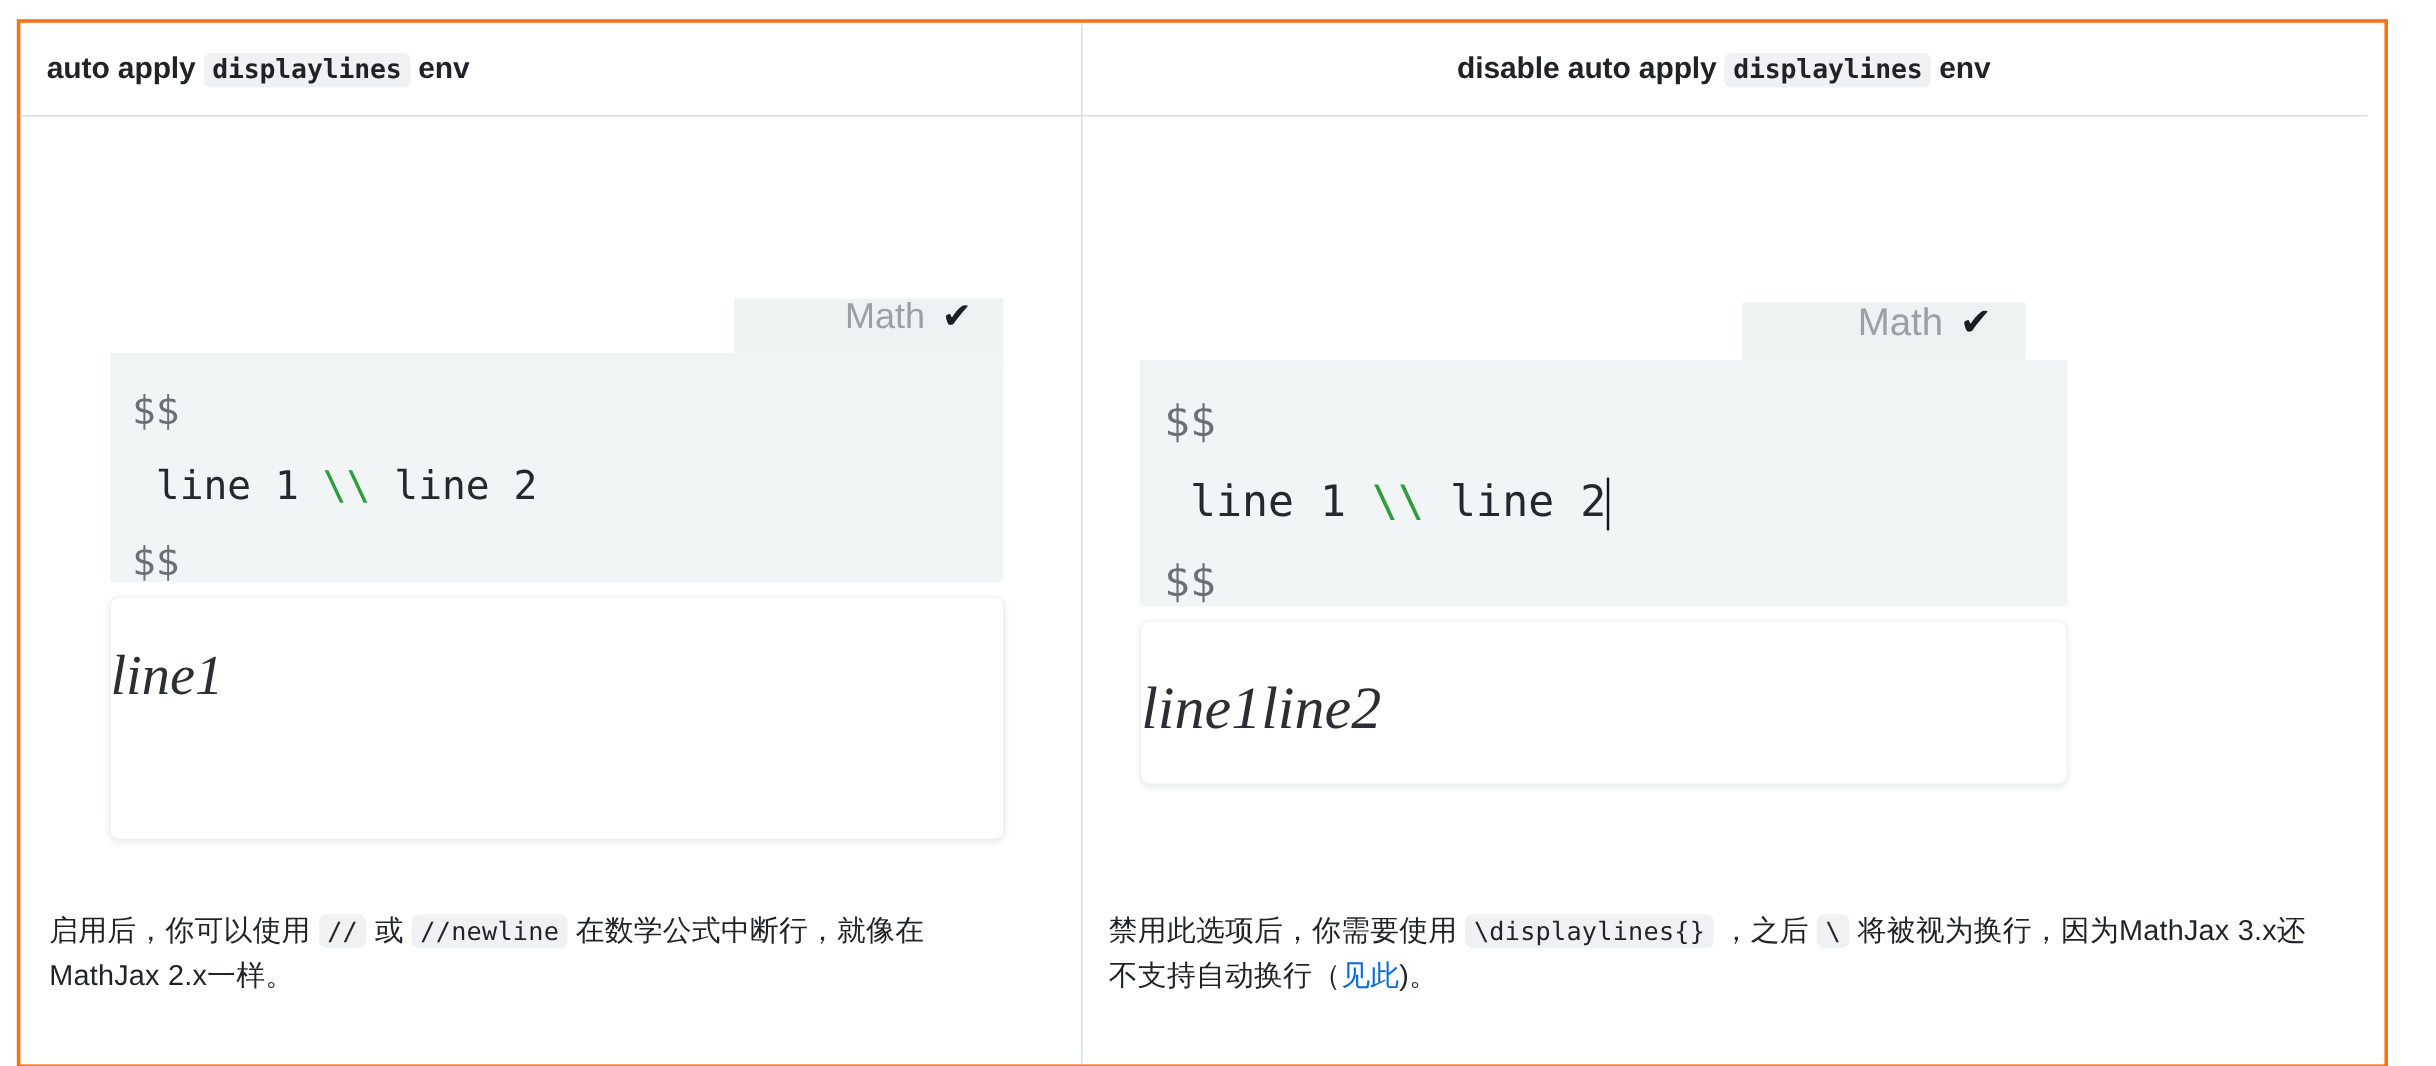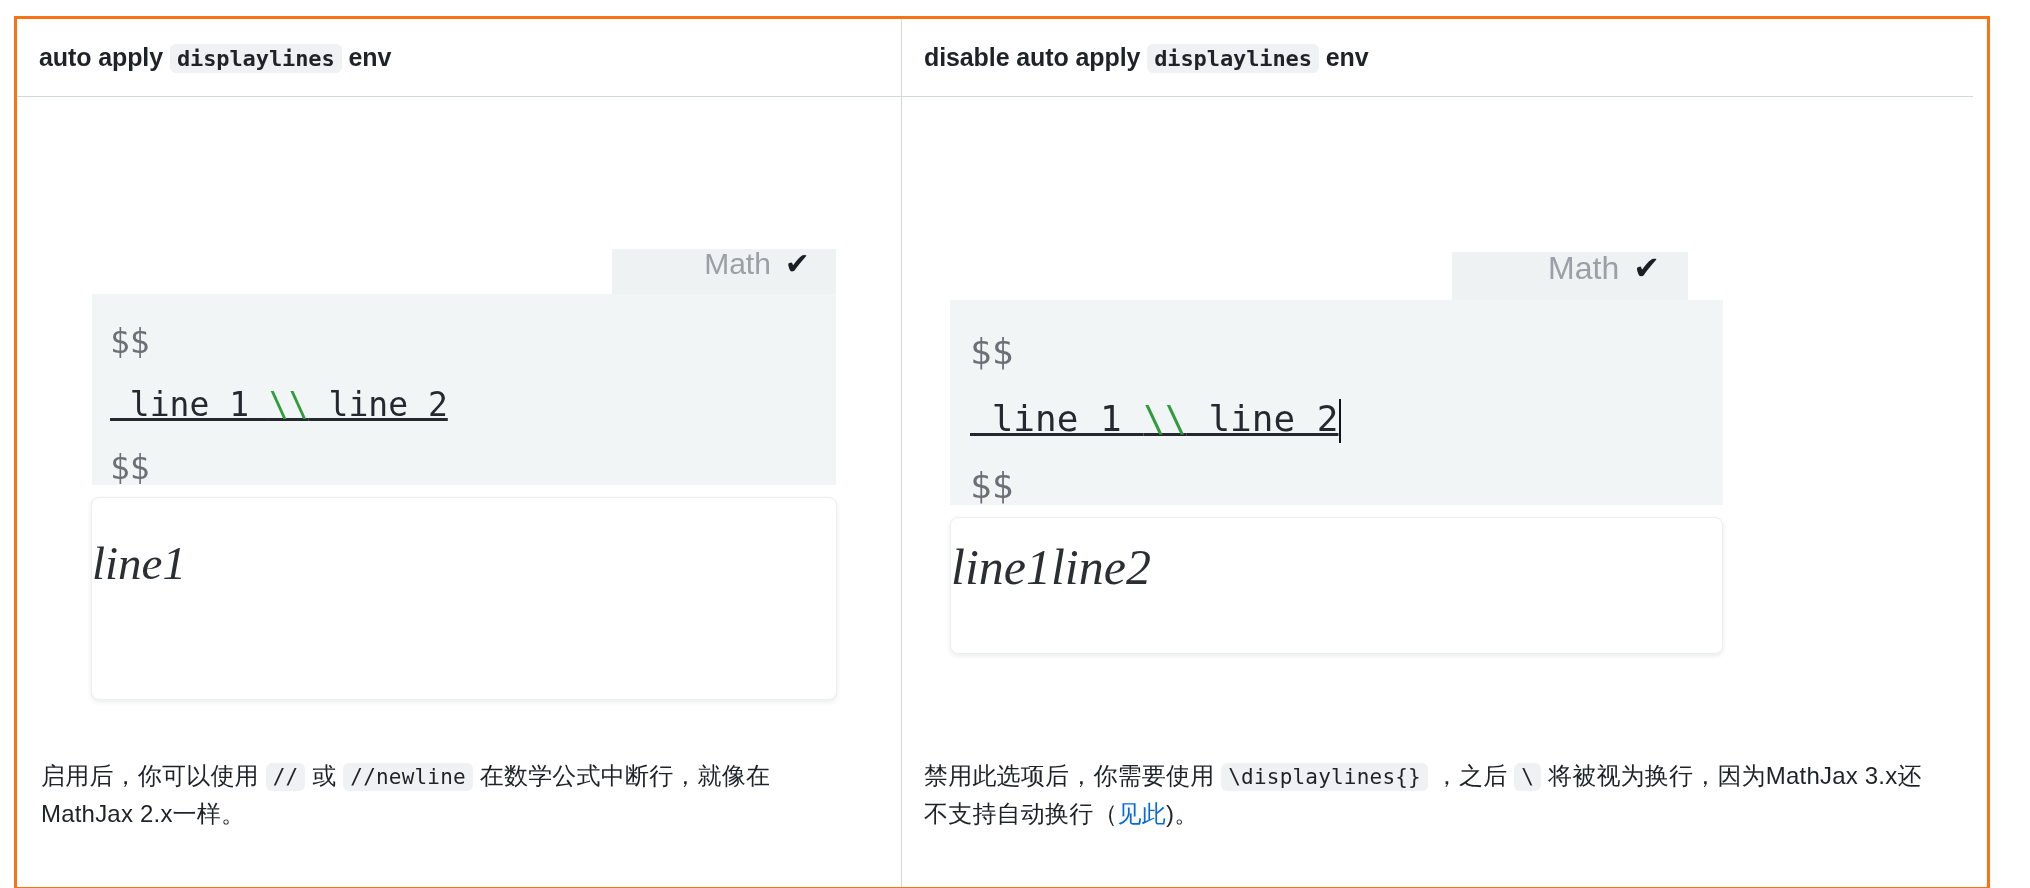--- a/index.html
+++ b/index.html
@@ -33,21 +33,21 @@
     box-sizing: border-box;
     padding: 22px 24px 22px 22px;
     font-size: 25px;
     font-weight: 700;
     letter-spacing: -0.1px;
     line-height: 1.3;
     color: #1f2328;
     border-bottom: 1px solid #d0d7de;
   }
   .hdr-cell.left  { width: 885px; border-right: 1px solid #d0d7de; }
-  .hdr-cell.right { width: 1071px; }
+  .hdr-cell.right { width: 1071px; text-align: center; }
 
   code.inline {
     font-family: "DejaVu Sans Mono", "Liberation Mono", monospace;
     background: #eff1f3;
     border-radius: 6px;
     padding: 2px 7px;
     font-size: 22px;
     font-weight: 700;
     color: #1f2328;
     white-space: pre;
@@ -83,21 +83,21 @@
     position: absolute;
     background: #f1f5f5;
     font-family: "DejaVu Sans Mono", "Liberation Mono", monospace;
     box-sizing: border-box;
   }
   .code-line {
     color: #6b7076;
     white-space: pre;
     font-weight: 400;
   }
-  .code-line.main { color: #24292f; text-decoration: underline; }
+  .code-line.main { color: #24292f; }
   .bslash { color: #2f9d3c; }
   .caret {
     display: inline-block;
     width: 2px;
     background: #111418;
     vertical-align: middle;
     margin-left: 1px;
   }
 
   .render-pane {
@@ -178,21 +178,21 @@
           <span class="check" style="font-size:32px;">✔</span>
         </div>
 
         <div class="code-pane" style="left:48px; top:203px; width:773px; height:205px; padding:18px 0 14px 20px; font-size:36px; line-height:67px;">
           <div class="code-line">$$</div>
           <div class="code-line main"><span> line 1 </span><span class="bslash">\\</span><span> line 2</span><span class="caret" style="height:44px;"></span></div>
           <div class="code-line">$$</div>
         </div>
 
         <div class="render-pane" style="left:48px; top:420px; width:773px; height:137px;">
-          <div class="math-out" style="font-size:50px; margin-top:20px;">line1line2</div>
+          <div class="math-out" style="font-size:50px; margin-top:43px;">line1line2</div>
         </div>
       </div>
 
       <div class="caption" style="left:22px; top:660px; width:1020px;">
         <span>禁用此选项后，你需要使用 </span><code class="inline">\displaylines{}</code><span> ，之后 </span><code class="inline">\</code><span> 将被视为换行，因为MathJax 3.x还不支持自动换行（</span><a href="#">见此</a><span>)。</span>
       </div>
     </div>
 
   </div>
 </div>

